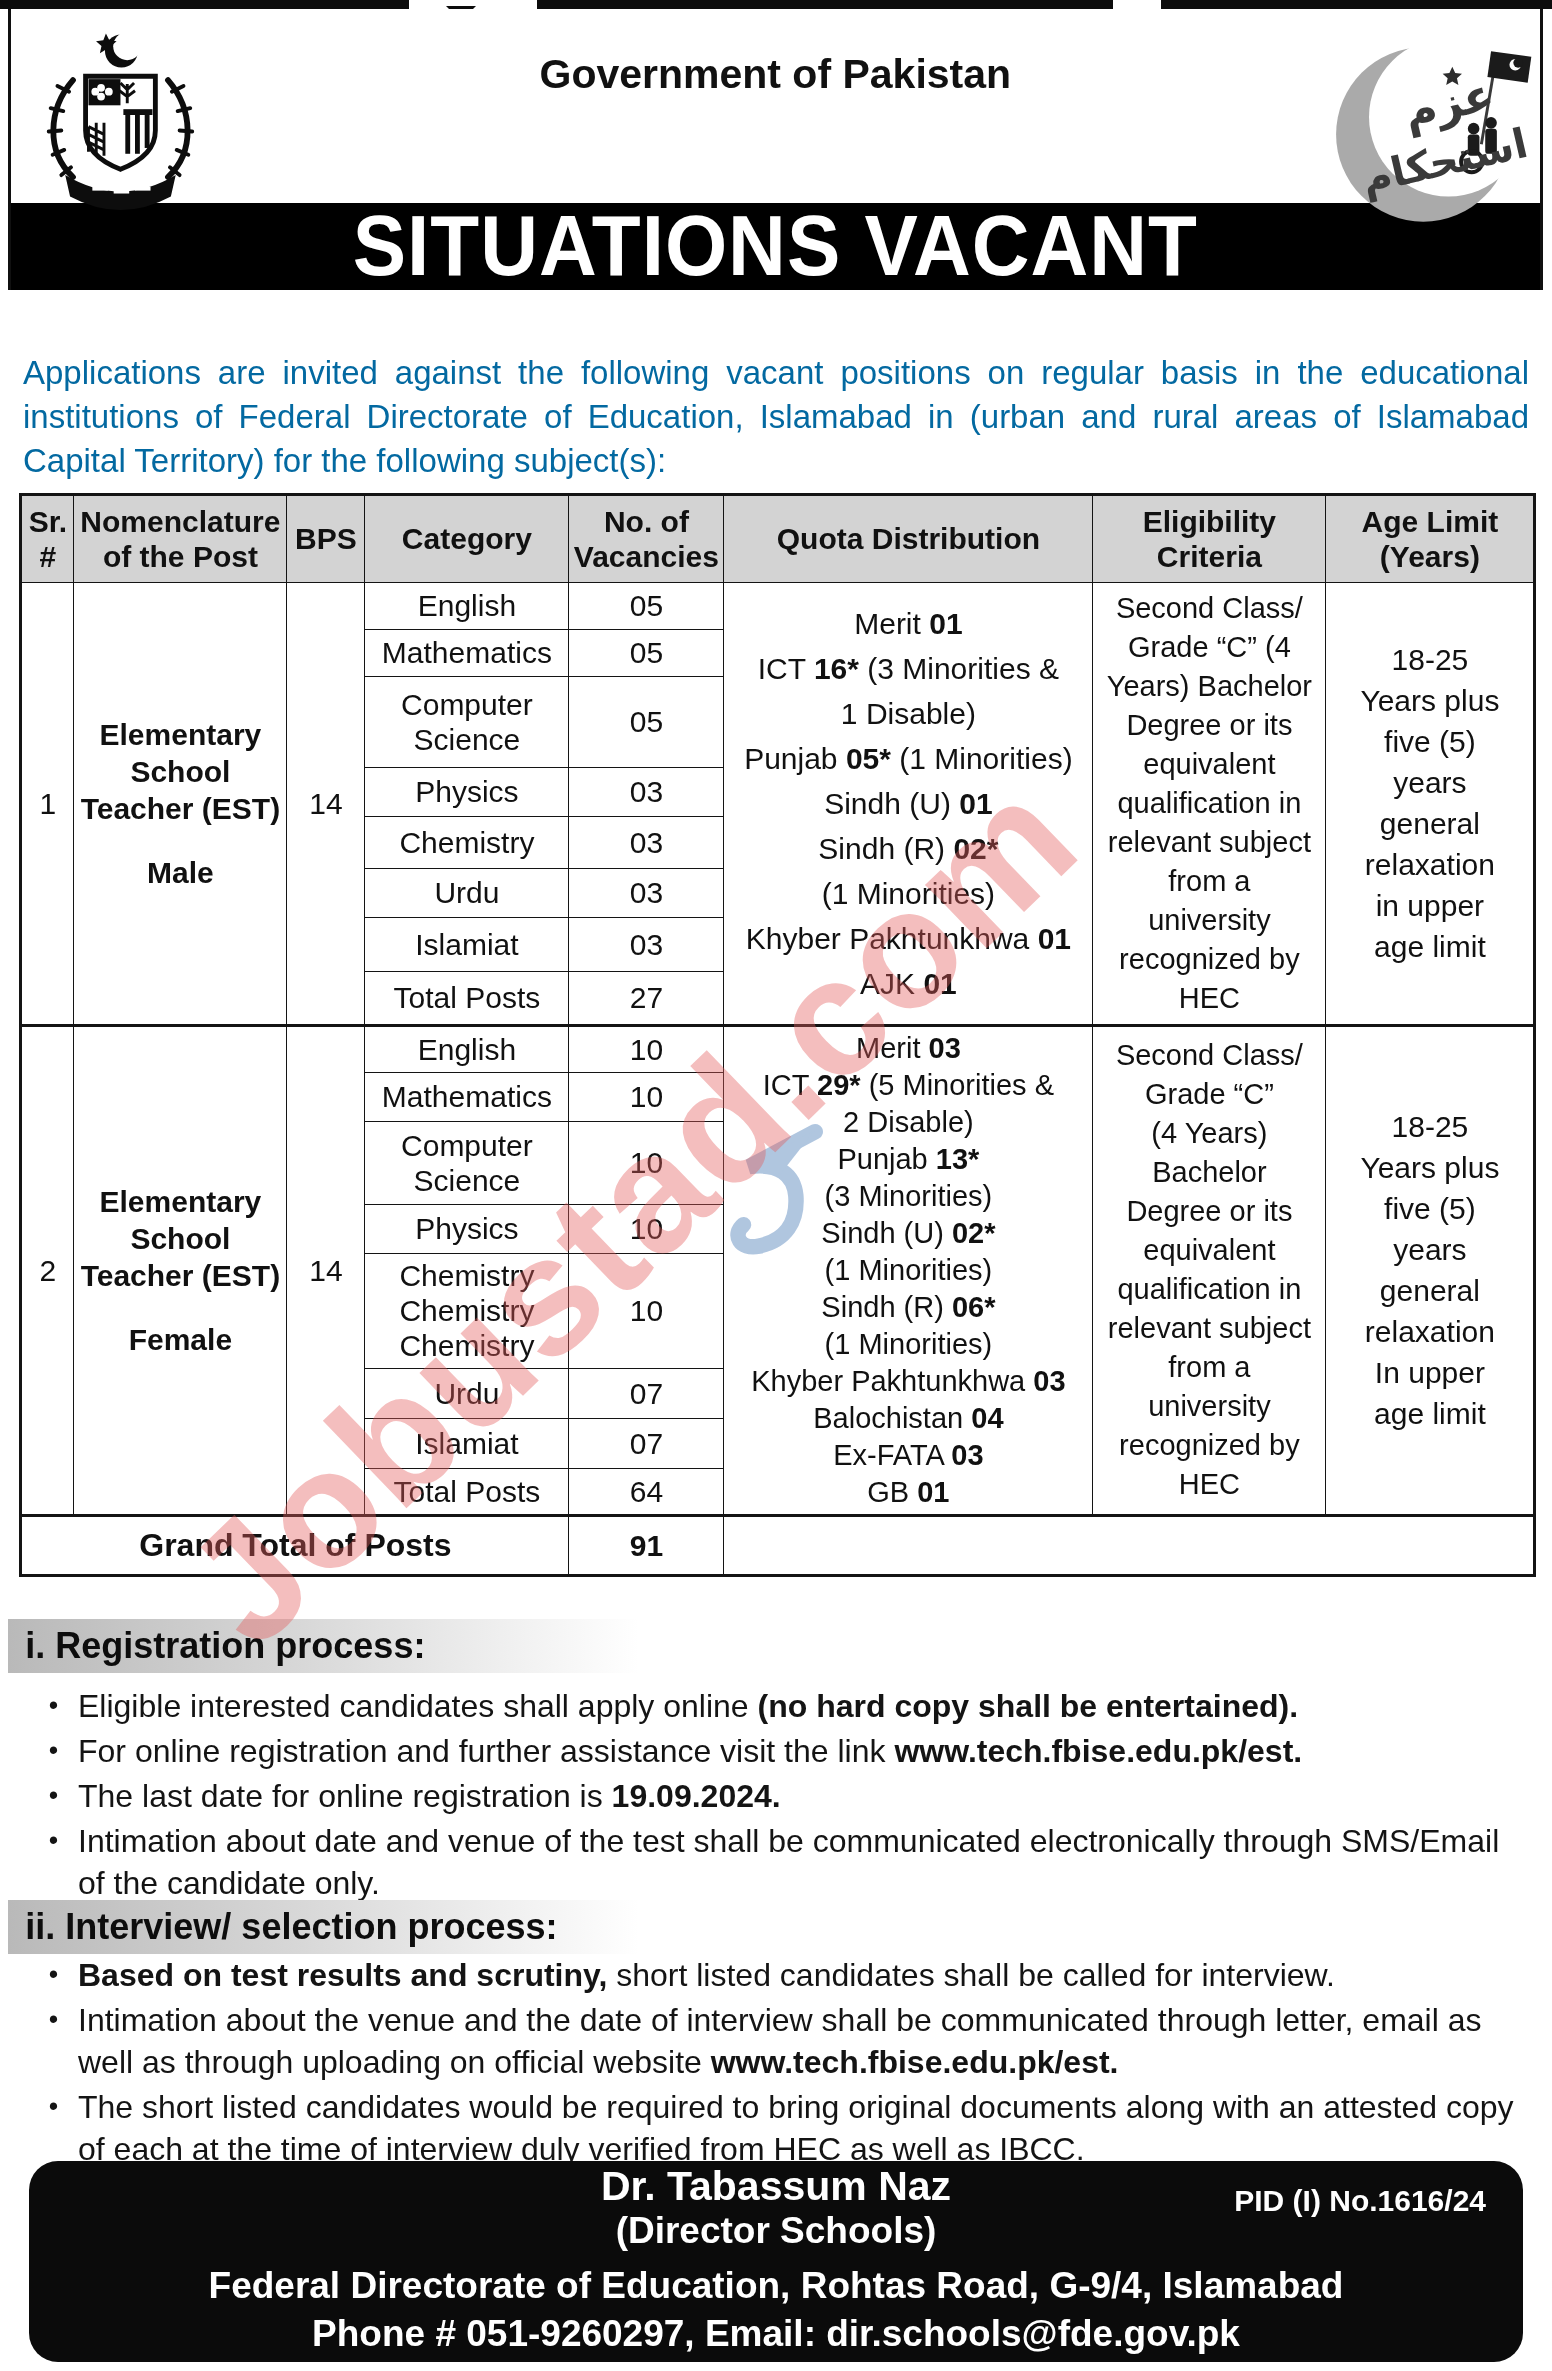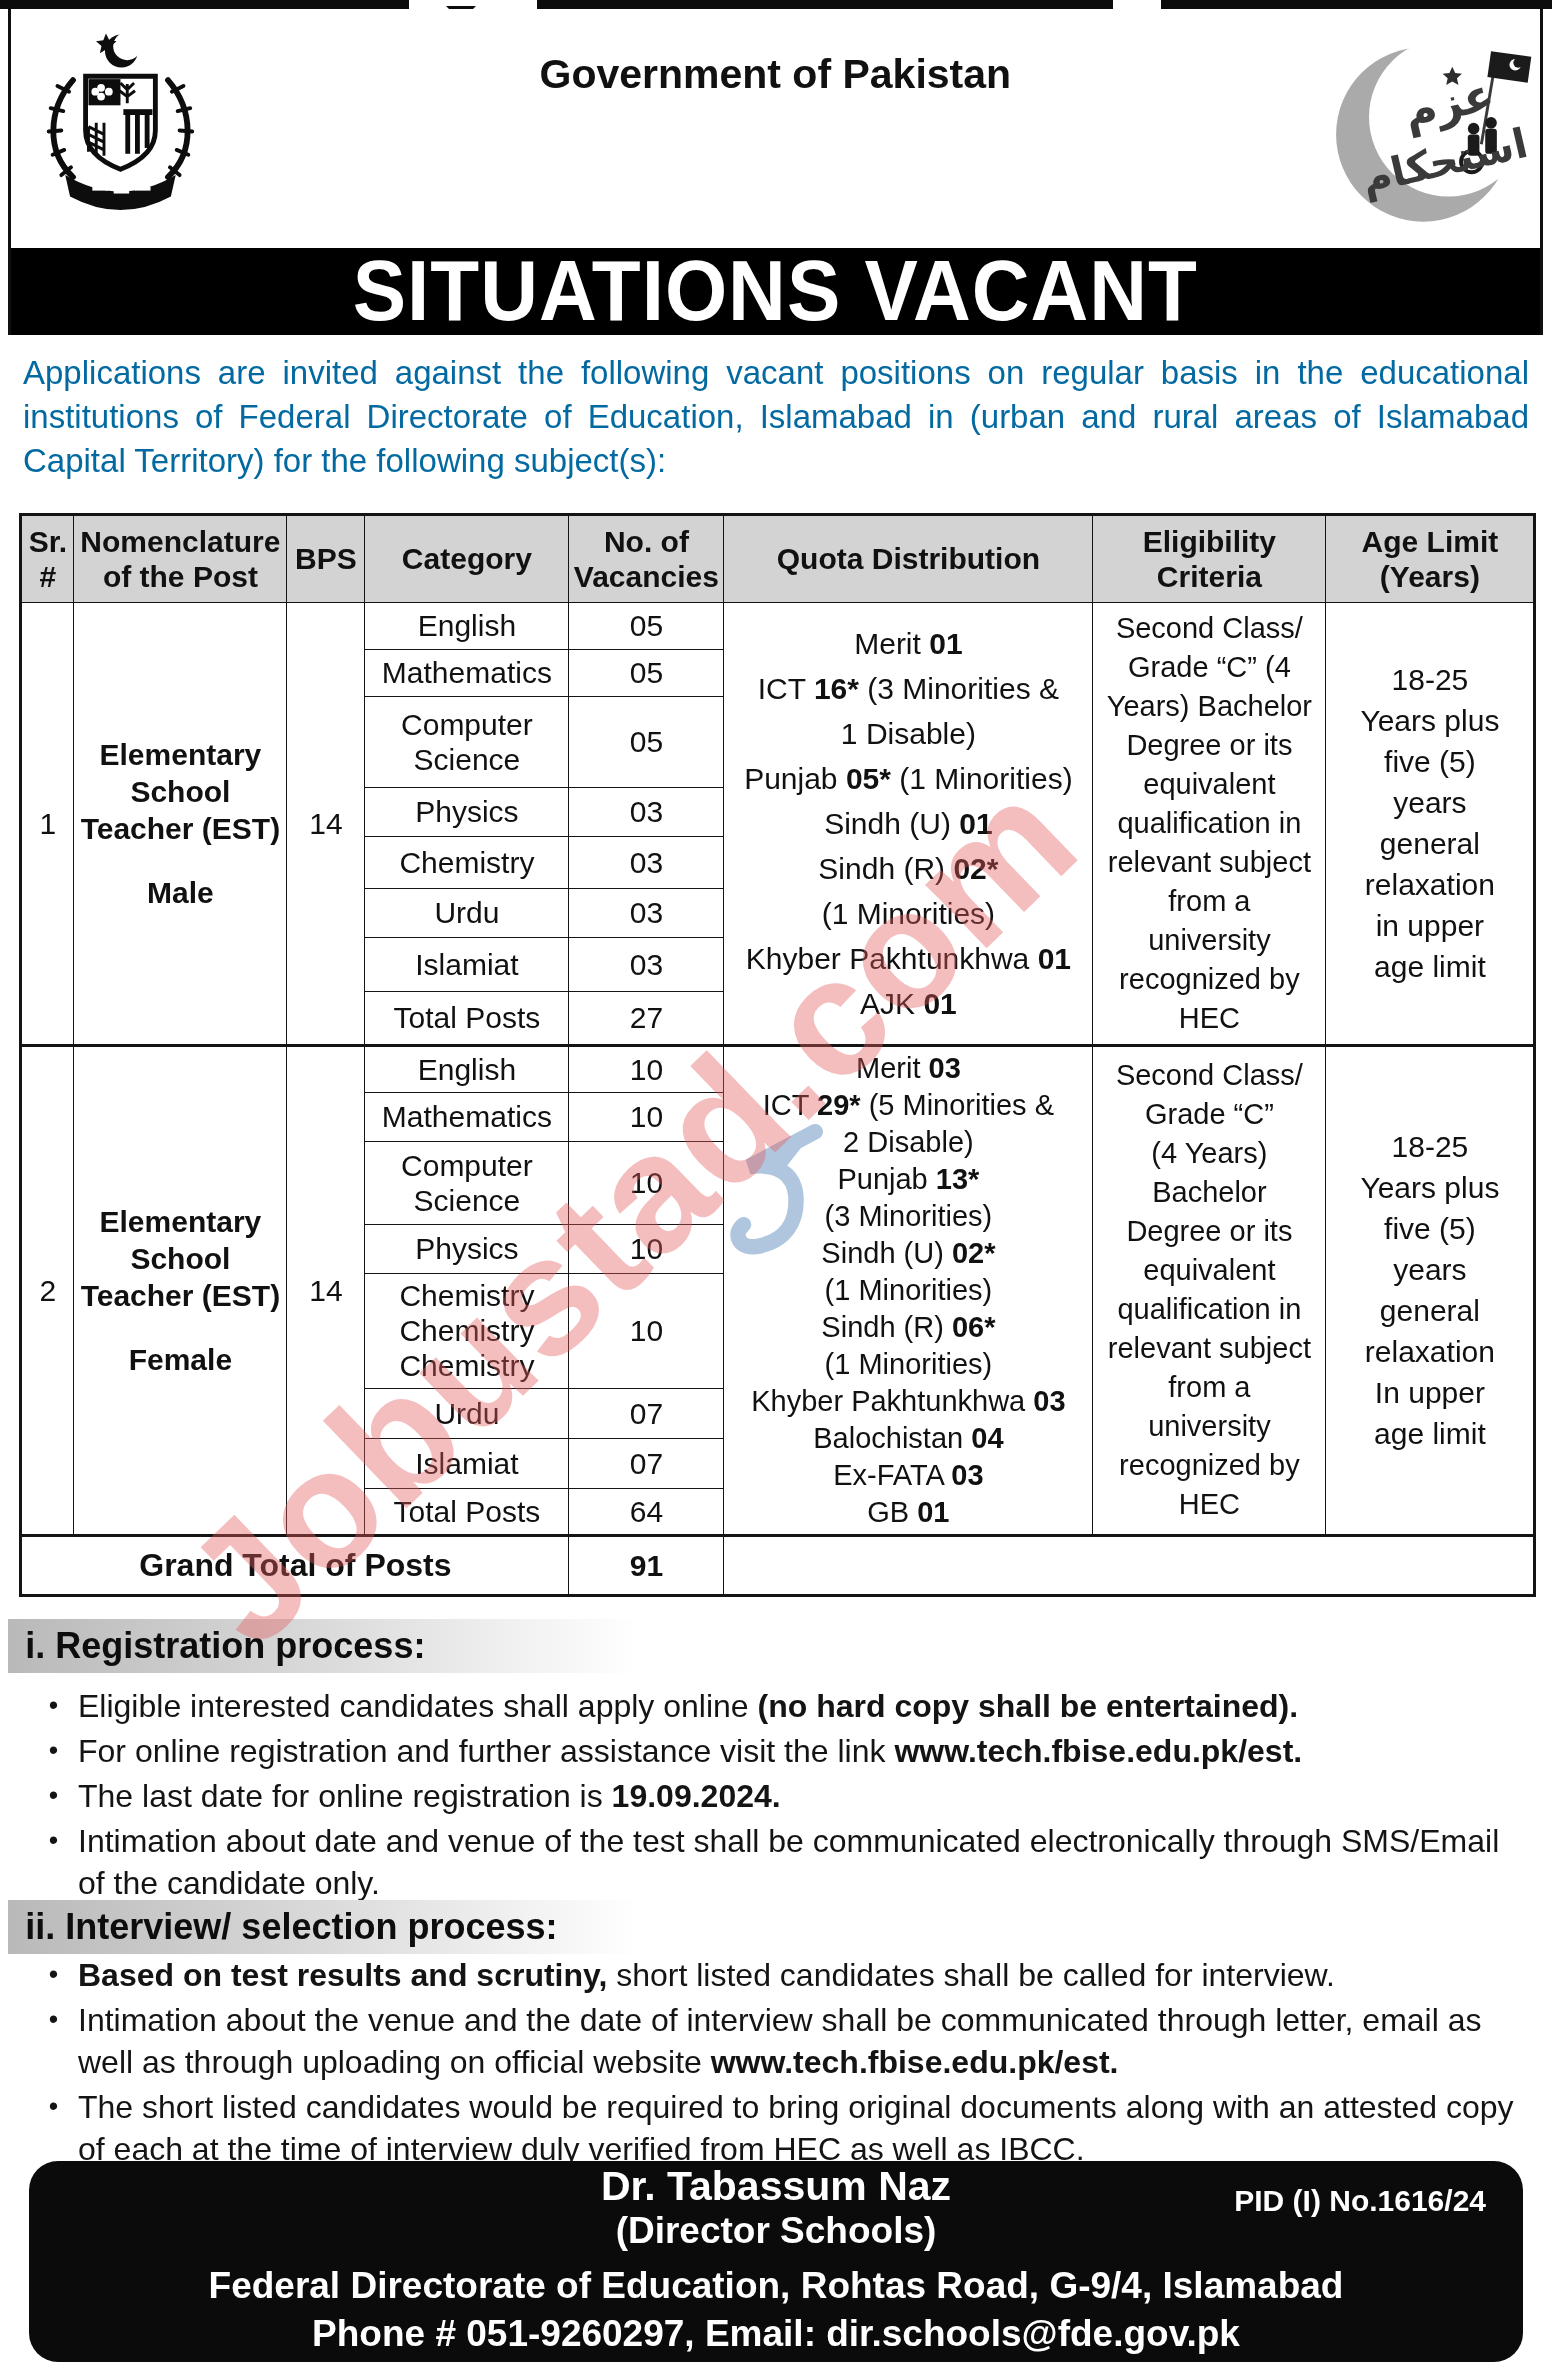--- a/index.html
+++ b/index.html
@@ -6,33 +6,33 @@
   body{
     width:1553px;height:2372px;position:relative;background:#ffffff;
     font-family:"Liberation Sans",sans-serif;color:#111;overflow:hidden;
   }
   
   .topbar{position:absolute;top:0;height:8.7px;background:#0c0c0c;}
   .topnotch{position:absolute;top:5.8px;left:446px;width:0;height:0;
     border-left:15.5px solid transparent;border-right:15.5px solid transparent;border-top:15.5px solid #0c0c0c;}
   
   #hdr{position:absolute;left:7.8px;top:8.7px;width:1529px;border-left:3.9px solid #101010;border-right:3.9px solid #101010;background:#fff;}
-  .hdr-white{height:239px;position:relative;}
+  .hdr-white{height:194px;position:relative;}
   .gov-title{text-align:center;padding-top:43px;font-size:41px;font-weight:bold;line-height:45px;}
   .dept-title{text-align:center;font-size:59px;font-weight:bold;line-height:62px;margin-top:1.9px;}
   #emblem{position:absolute;left:21.3px;top:11.6px;}
   #azm-logo{position:absolute;right:5.8px;top:17.5px;}
   .urdu{font-family:"DejaVu Sans",sans-serif;font-weight:bold;}
   #banner{height:87px;background:#000;color:#fff;text-align:center;overflow:hidden;}
   #banner span{display:inline-block;font-size:80px;font-weight:800;line-height:85px;transform:scaleY(1.06);letter-spacing:1px;}
   
   #intro{position:absolute;left:23px;top:351px;width:1506px;font-size:33px;line-height:44px;text-align:justify;color:#0369a1;}
   
   #vtable{position:absolute;left:19.4px;top:493px;z-index:1;}
-  table{border-collapse:collapse;table-layout:fixed;width:1514px;border:3.9px solid #141414;margin-top:20px;}
+  table{border-collapse:collapse;table-layout:fixed;width:1514px;border:3.9px solid #141414;}
   th{background:#d3d3d3;font-size:30px;font-weight:bold;border:1.9px solid #141414;height:82px;padding:1.9px 2.9px;text-align:center;vertical-align:middle;line-height:35px;}
   td{border:1.9px solid #141414;font-size:30px;text-align:center;vertical-align:middle;padding:1.9px 3.9px;line-height:35px;}
   .thick-top td, tr.thick-top td{border-top:3.9px solid #141414;}
   .c-post{font-weight:bold;line-height:37px;}
   .gender{margin-top:27px;}
   .c-quota div{line-height:45px;}
   .c-quota.q-tight div{line-height:37px;font-size:29px;}
   .c-elig{font-size:29px;}
   .c-elig div{line-height:39px;}
   .c-age div{line-height:41px;}

